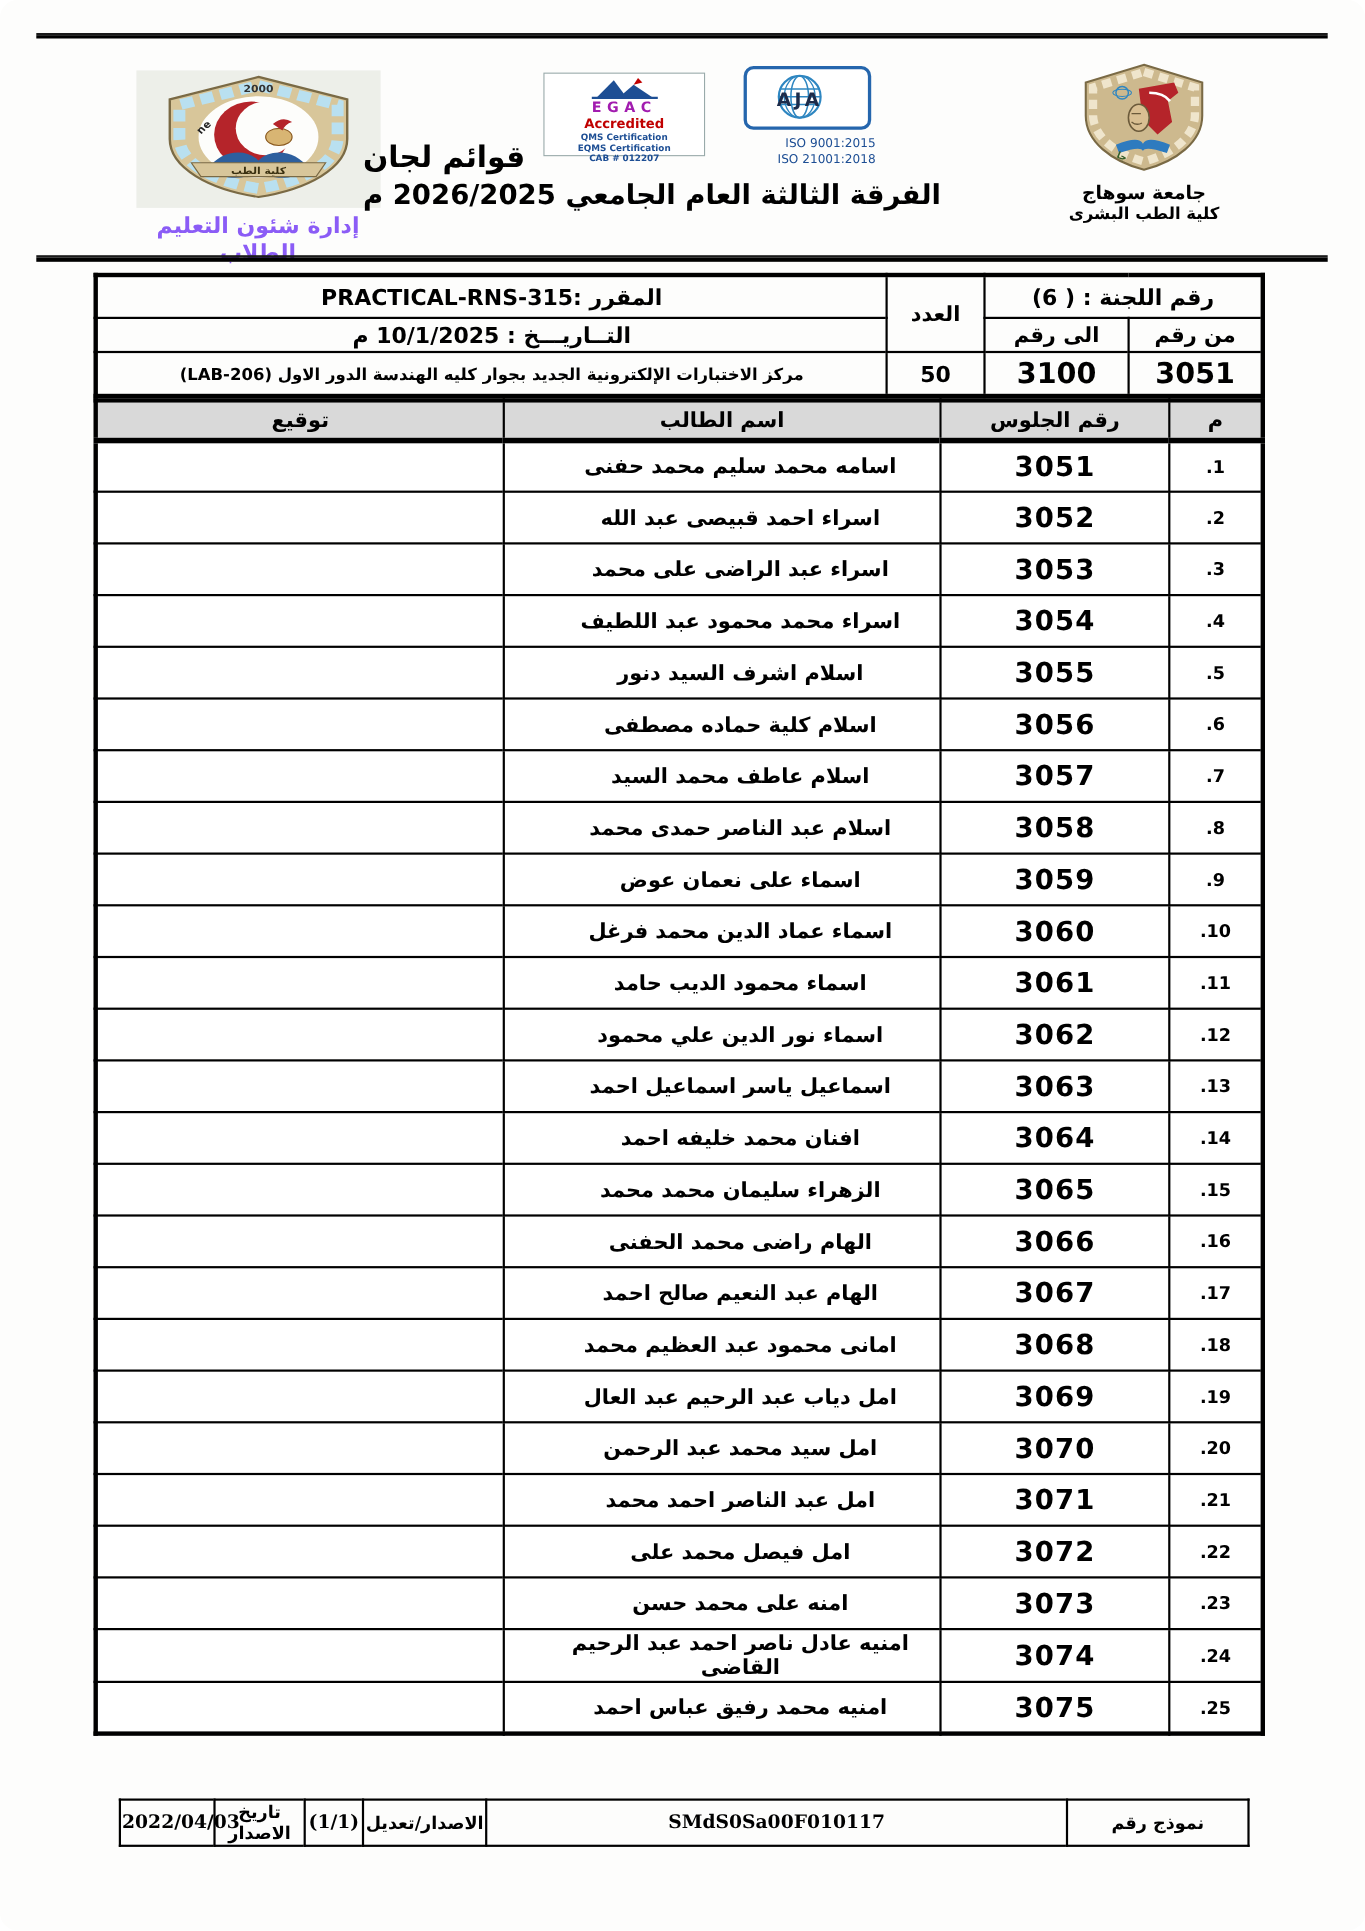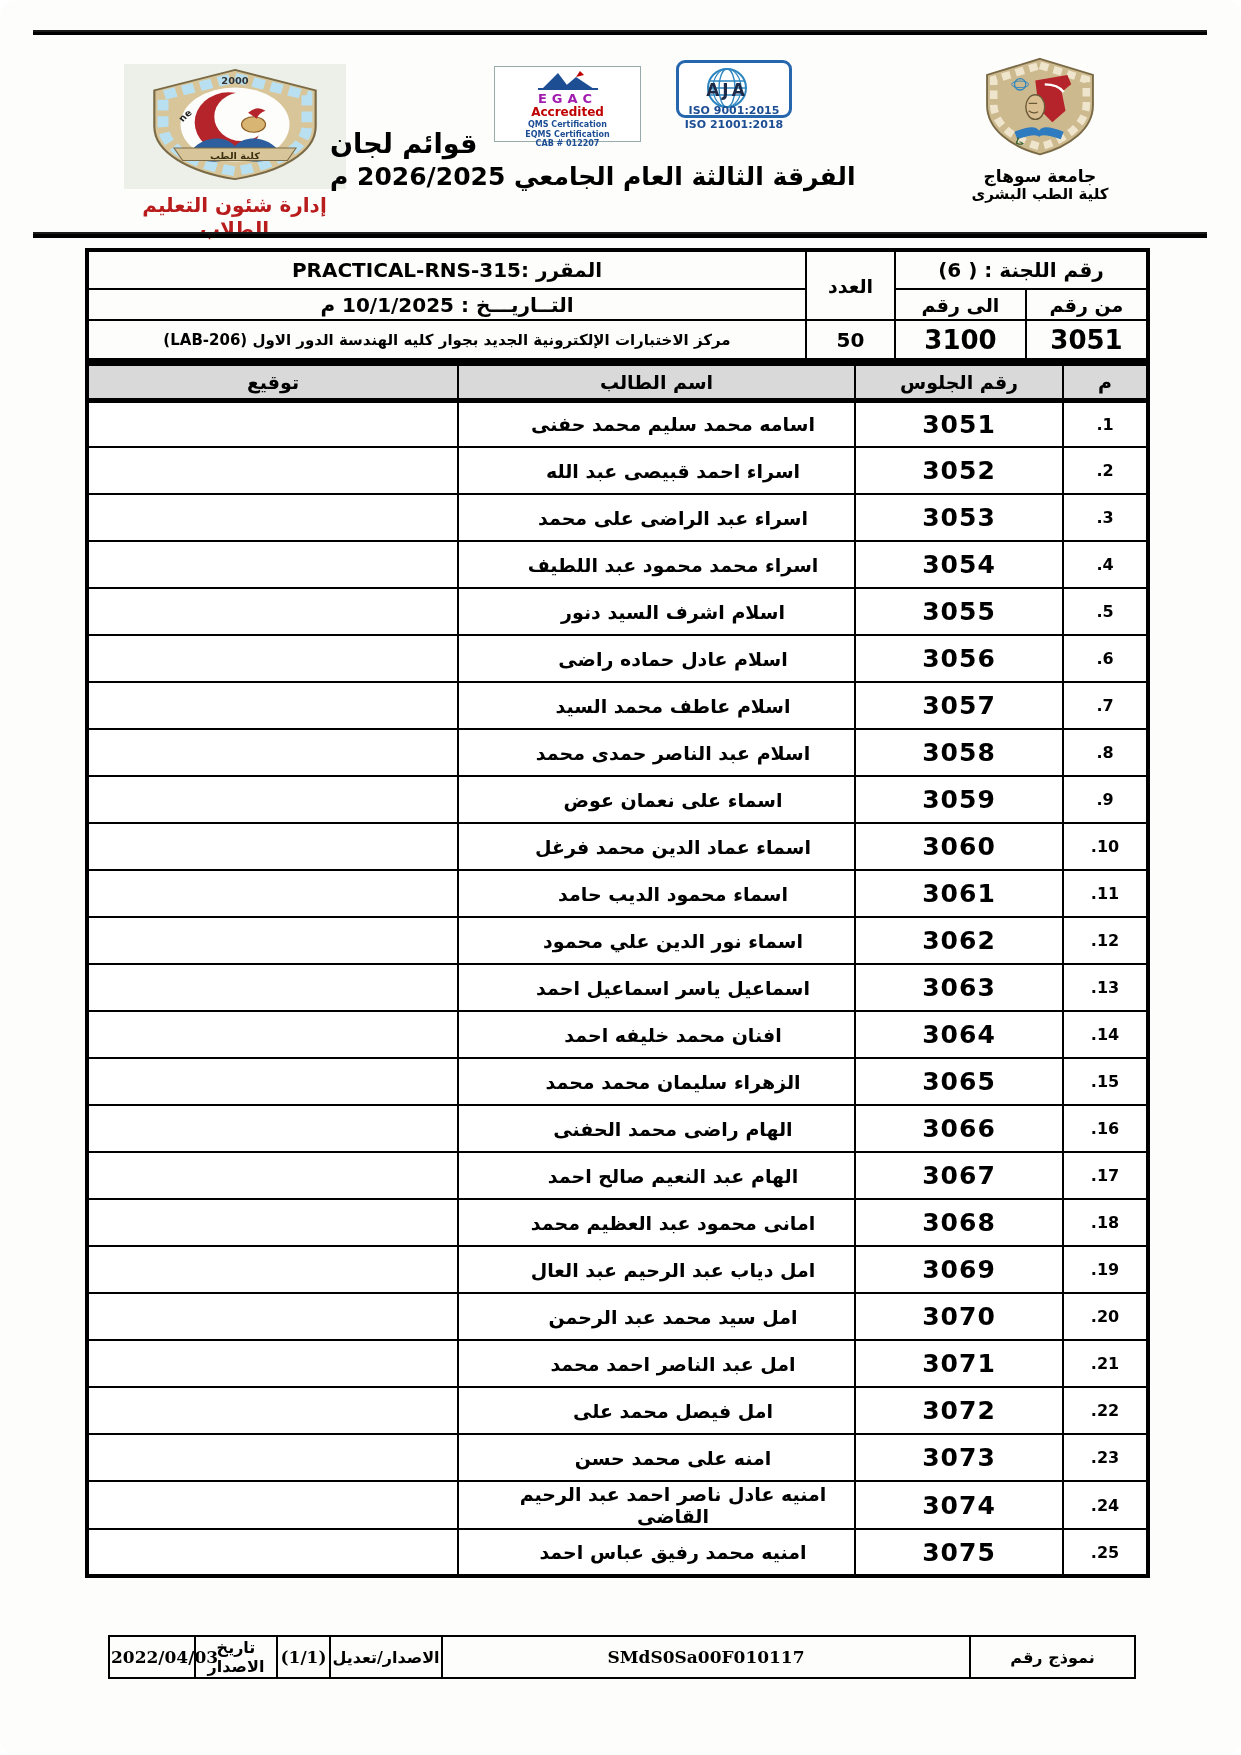--- a/index.html
+++ b/index.html
@@ -19,39 +19,39 @@
     position: absolute; left: 33px; width: 1174px; top: 30px; height: 5px;
     border-top: 2px solid #1a1a1a; border-bottom: 3px solid #000;
   }
   .sepline {
     position: absolute; left: 33px; width: 1174px; top: 232px; height: 6px;
     border-top: 2px solid #1a1a1a; border-bottom: 4px solid #000;
   }
   
   .hdr-left { position: absolute; left: 112px; top: 64px; width: 245px; text-align: center; }
   .hdr-left .logo-bg { background: #edefe9; padding: 2px; display: inline-block; }
-  .hdr-left .dept { margin-top: 4px; font-size: 20px; font-weight: bold; color: #b91c1c; }
+  .hdr-left .dept { margin-top: 4px; font-size: 20px; font-weight: bold; color: #8b5cf6; }
 
   .egac-box {
     position: absolute; left: 494px; top: 66px; width: 147px; height: 76px;
     background: #fff; border: 1px solid #9aa; text-align: center; padding-top: 2px;
     line-height: 1;
   }
   .egac-name { font-size: 13px; font-weight: bold; letter-spacing: 5px; color: #a21caf; margin-top: -2px; }
   .egac-accredited { font-size: 12px; font-weight: bold; color: #c00000; margin-top: 1px; }
   .egac-lines { font-size: 8px; font-weight: bold; color: #1d4e94; margin-top: 2px; line-height: 1.2; }
 
   .aja-box {
     position: absolute; left: 676px; top: 60px; width: 116px; height: 58px;
     background: #fff; border: 3px solid #2566ad; border-radius: 9px;
     display: flex; align-items: center; justify-content: flex-end;
   }
   .aja-iso {
-    position: absolute; left: 672px; top: 104px; width: 124px; text-align: center;
-    font-size: 11px; font-weight: bold; color: #1d4e94; line-height: 1.25; direction: ltr;
+    position: absolute; left: 672px; top: 124px; width: 124px; text-align: right;
+    font-size: 11px; font-weight: normal; color: #1d4e94; line-height: 1.25; direction: ltr;
   }
   .titles { position: absolute; left: 330px; top: 128px; width: 580px; text-align: left; color: #000; }
   .title1 { font-size: 27px; font-weight: bold; }
   .title2 { font-size: 25px; font-weight: bold; margin-top: 3px; }
 
   .hdr-right { position: absolute; left: 955px; top: 56px; width: 170px; text-align: center; }
   .hdr-right .uni { font-size: 17px; font-weight: bold; margin-top: 2px; }
   .hdr-right .fac { font-size: 15px; font-weight: bold; margin-top: -1px; }
 
   
@@ -245,21 +245,21 @@
       </tr>
         <tr>
         <td class="td-index">.5</td>
         <td class="td-seat">3055</td>
         <td class="td-name">اسلام اشرف السيد دنور</td>
         <td class="td-sign"></td>
       </tr>
         <tr>
         <td class="td-index">.6</td>
         <td class="td-seat">3056</td>
-        <td class="td-name">اسلام عادل حماده راضى</td>
+        <td class="td-name">اسلام كلية حماده مصطفى</td>
         <td class="td-sign"></td>
       </tr>
         <tr>
         <td class="td-index">.7</td>
         <td class="td-seat">3057</td>
         <td class="td-name">اسلام عاطف محمد السيد</td>
         <td class="td-sign"></td>
       </tr>
         <tr>
         <td class="td-index">.8</td>

